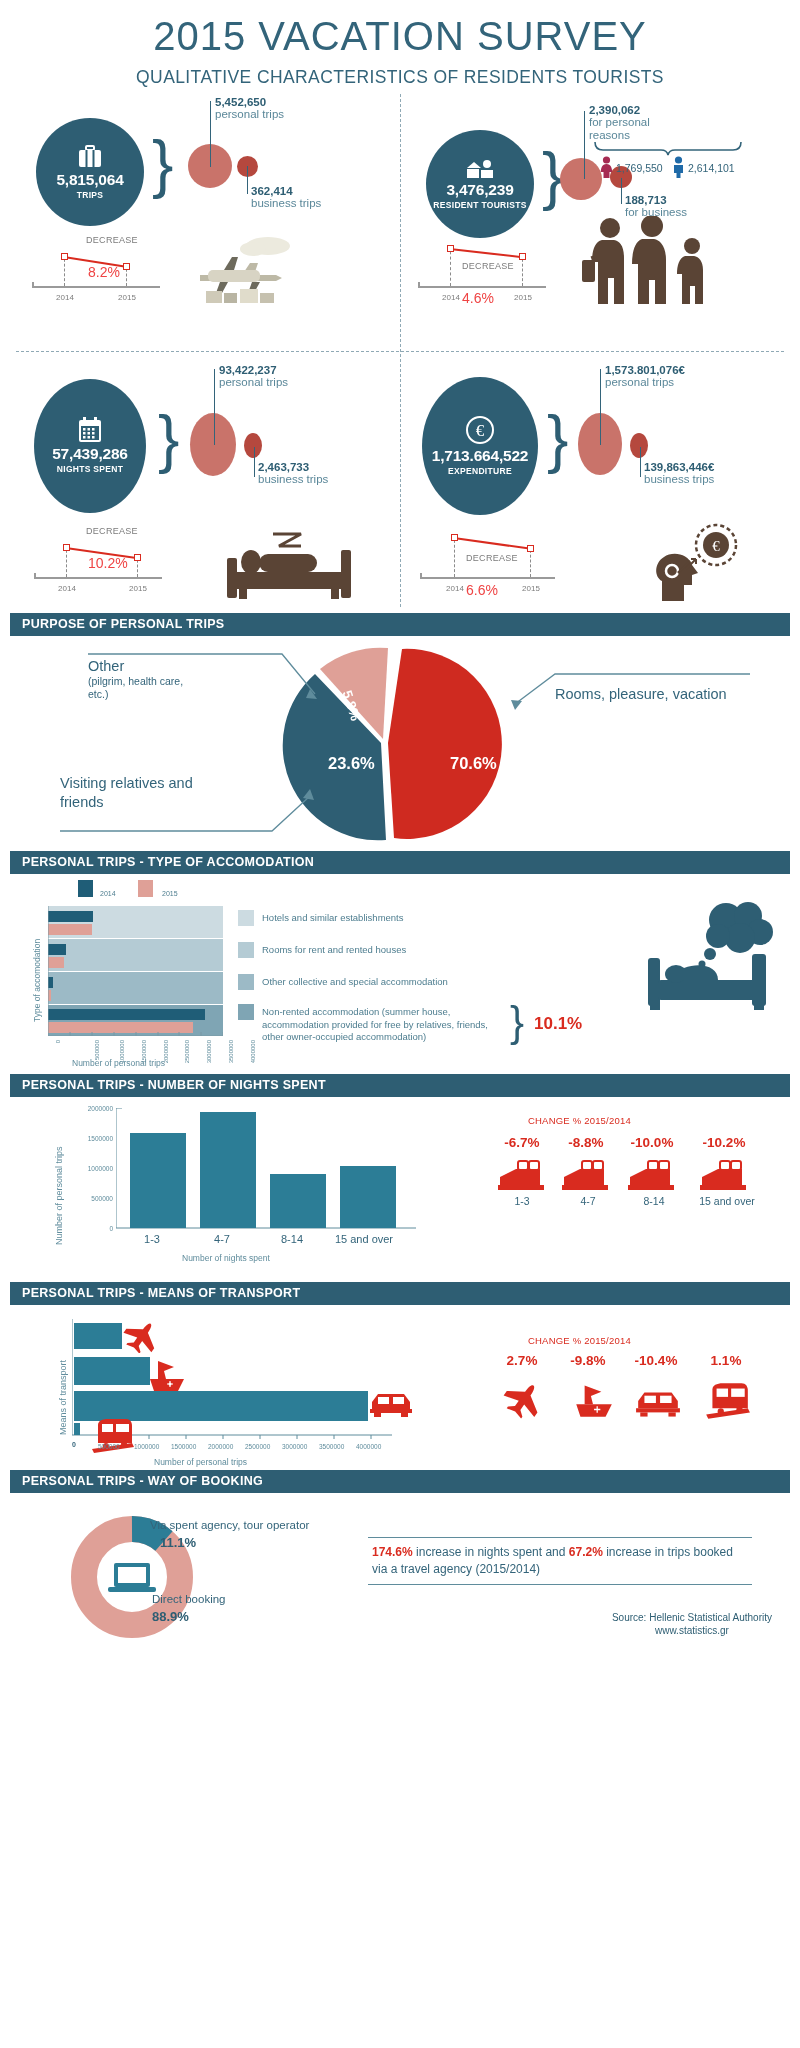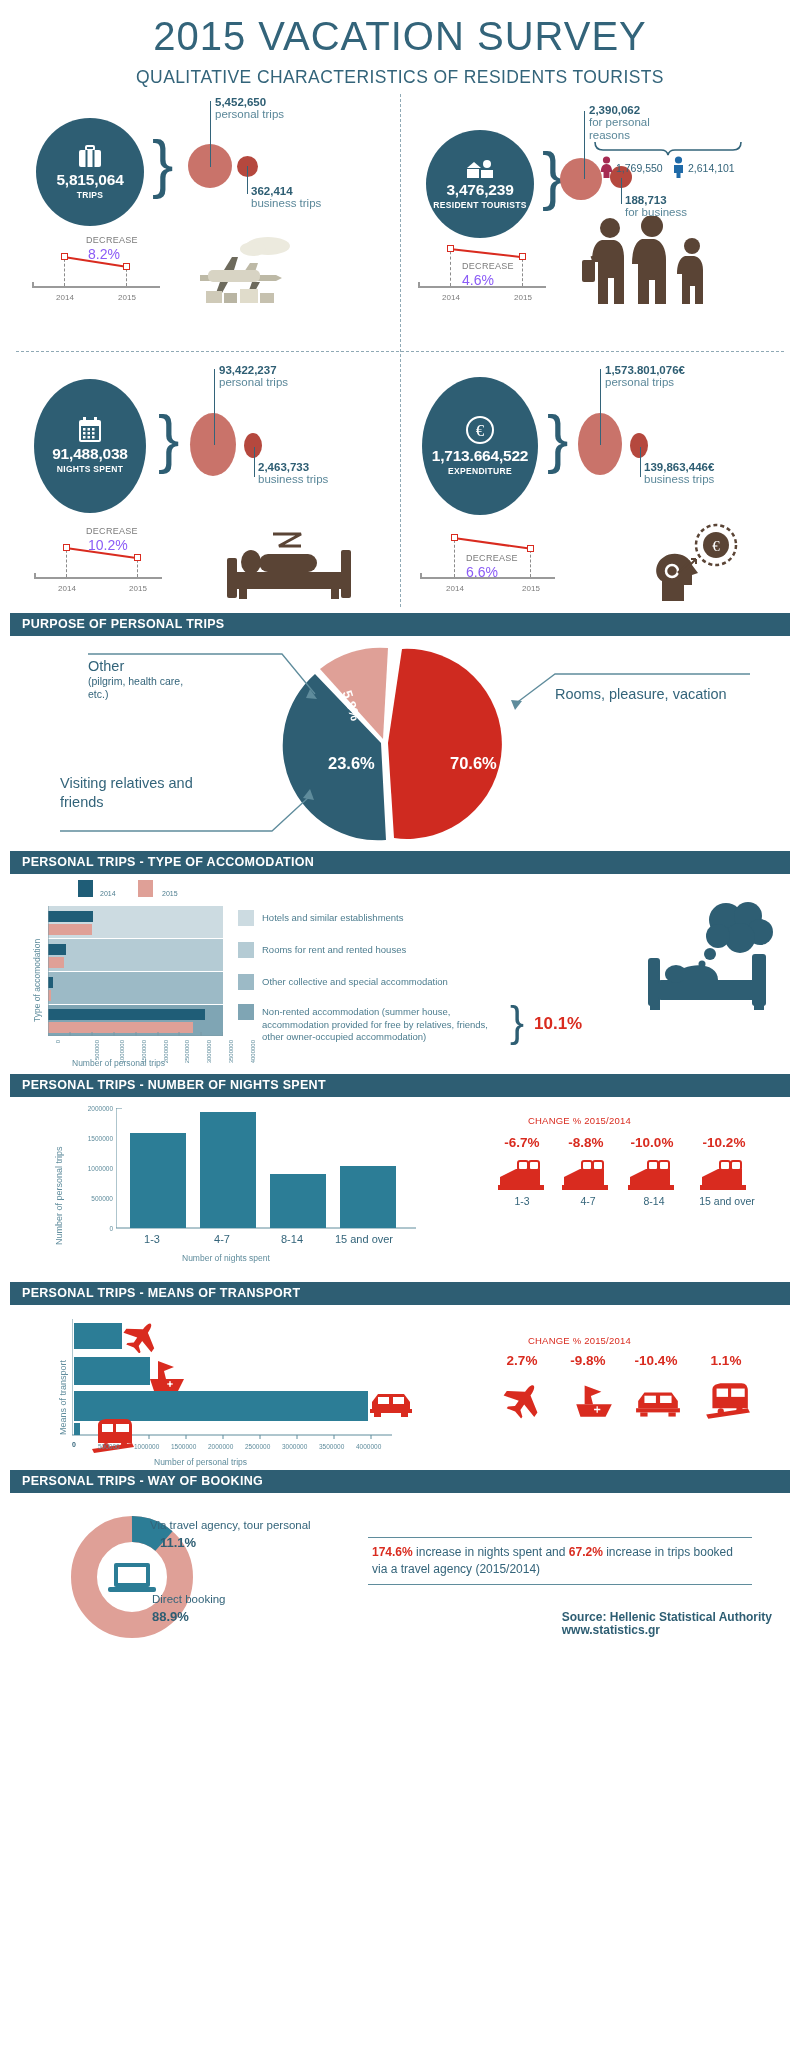--- a/index.html
+++ b/index.html
@@ -88,21 +88,21 @@
 
   
   .mini { position: absolute; }
   .mini .axis { position: absolute; left: 0; bottom: 14px; width: 128px; height: 2px; background: #9a9a9a; }
   .mini .axis::before { content:""; position:absolute; left:0; top:-4px; width:2px; height:6px; background:#9a9a9a; }
   .mini .tick { position: absolute; bottom: 16px; width: 0; border-left: 1px dashed #8b8b8b; }
   .mini .xl { position: absolute; bottom: 0px; font-size: 8px; color: #7c7c7c; transform: translateX(-50%); }
   .mini .dline { position: absolute; height: 2px; background: #d92b1f; transform-origin: 0 0;}
   .mini .mk { position: absolute; width: 7px; height: 7px; border: 1.6px solid #d92b1f; background: #fff; }
   .mini .dcap { position: absolute; font-size: 9px; color: #7c7c7c; letter-spacing: 0.3px; }
-  .mini .dval { position: absolute; font-size: 14px; color: #8b5cf6; }
+  .mini .dval { position: absolute; font-size: 14px; color: #ef4444; margin-top: 18px; }
 
   
   .piewrap { position: relative; height: 215px; margin: 0 10px; }
   .calloutTxt { position: absolute; font-size: 14.5px; color: #33647a; line-height: 17px;}
   .calloutTxt small { font-size: 10.5px; display:block; line-height: 13px;}
 
   
   .accwrap { position: relative; height: 200px; margin: 0 10px; }
   .lg { position:absolute; font-size: 7px; color:#4d7d8f; }
   .lgsw { position:absolute; width: 15px; height: 17px; }
@@ -123,21 +123,21 @@
   
   .twrap { position: relative; height: 165px; margin: 0 10px; }
 
   
   .bwrap { position: relative; height: 150px; margin: 0 10px; }
   .bk-lbl { position:absolute; font-size: 11.5px; color: #33647a; }
   .bk-pct { position:absolute; font-size: 13px; font-weight: bold; color: #2e5e73; }
   .noteBox { position:absolute; font-size: 12px; color: #33647a; line-height: 17px;
              border-top: 1px solid #5f8c9c; border-bottom: 1px solid #5f8c9c; padding: 6px 4px; }
   .noteBox b { color: #d92b1f; font-weight: bold; }
-  .src { position: absolute; right: 18px; font-size: 12px; font-weight: bold; color: #2e5e73; text-align: left; line-height: 13px;}
+  .src { position: absolute; right: 18px; font-size: 10px; font-weight: normal; color: #2e5e73; text-align: center; line-height: 13px;}
   svg { display:block; }
 </style>
 </head>
 <body>
 
 <div class="page">
 
   <div class="title">2015 VACATION SURVEY</div>
   <div class="subtitle">QUALITATIVE CHARACTERISTICS OF RESIDENTS TOURISTS</div>
 
@@ -293,21 +293,21 @@
                 <rect x="14" y="11" width="2.5" height="2.5"></rect>
                 <rect x="5" y="15" width="2.5" height="2.5"></rect>
                 <rect x="9.5" y="15" width="2.5" height="2.5"></rect>
                 <rect x="14" y="15" width="2.5" height="2.5"></rect>
                 <rect x="5" y="19" width="2.5" height="2.5"></rect>
                 <rect x="9.5" y="19" width="2.5" height="2.5"></rect>
                 <rect x="14" y="19" width="2.5" height="2.5"></rect>
               </g>
             </svg>
         </span>
-        <span class="num">91,488,038</span>
+        <span class="num">57,439,286</span>
         <span class="lbl">NIGHTS SPENT</span>
       </div>
       <div class="brace" style="left:148px; top:56px;">}</div>
       <div class="bubA" style="left:180px; top:62px; width:46px; height:63px; border-radius:50%;"></div>
       <div class="bubB" style="left:234px; top:82px; width:18px; height:25px; border-radius:50%;"></div>
       <div class="leader" style="left:204px; top:18px; height:76px;"></div>
       <div class="labelbox" style="left:209px; top:13px;">
         <div class="lbl-num">93,422,237</div>
         <div class="lbl-sub">personal trips</div>
       </div>
@@ -711,21 +711,21 @@
     <svg width="130" height="130" viewBox="0 0 130 130" style="position:absolute; left:60px; top:22px;">
       <circle cx="62" cy="62" r="48" fill="none" stroke="#dfa097" stroke-width="26"></circle>
       <path d="M62 14 A48 48 0 0 1 94 26" fill="none" stroke="#2c7d96" stroke-width="26"></path>
       <g>
         <rect x="44" y="48" width="36" height="24" rx="2" fill="#2c7d96"></rect>
         <rect x="48" y="52" width="28" height="16" fill="#fff"></rect>
         <rect x="38" y="72" width="48" height="5" rx="2" fill="#2c7d96"></rect>
       </g>
     </svg>
 
-    <div class="bk-lbl" style="left:140px; top:26px;">Via travel agency, tour personal</div>
+    <div class="bk-lbl" style="left:140px; top:26px;">Via spent agency, tour operator</div>
     <div class="bk-pct" style="left:150px; top:42px;">11.1%</div>
     <div class="bk-lbl" style="left:142px; top:100px;text-align:center;">Direct booking</div>
     <div class="bk-pct" style="left:142px; top:116px;">88.9%</div>
 
     <div class="noteBox" style="left:358px; top:44px; width:384px;">
       <b>174.6%</b><span> increase in nights spent and </span><b>67.2%</b><span> increase in trips booked via a travel agency (2015/2014)</span>
     </div>
 
     <div class="src" style="top:118px;">
       <div>Source: Hellenic Statistical Authority</div>

